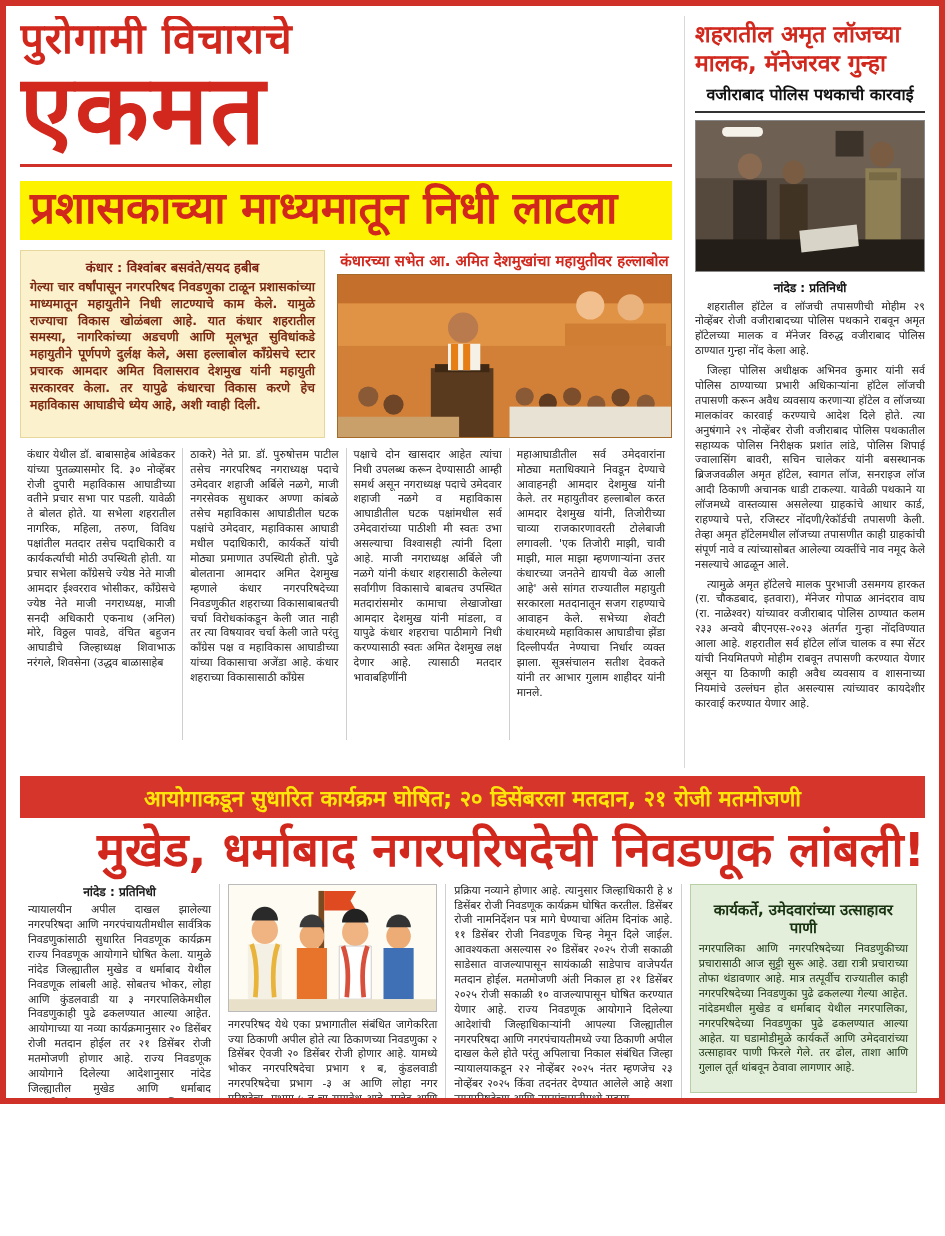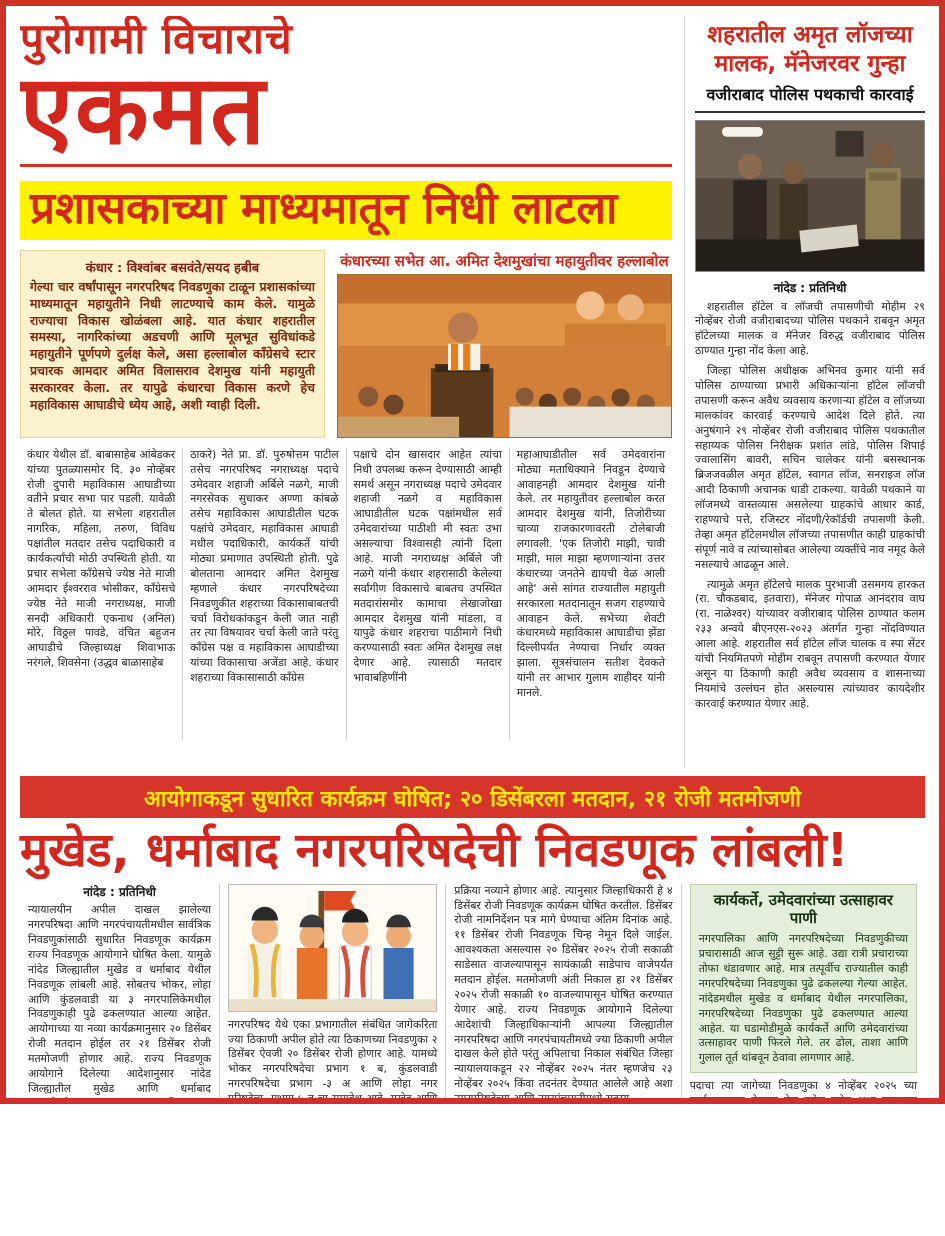--- a/index.html
+++ b/index.html
@@ -69,59 +69,59 @@
   .story-columns { display: flex; margin-top: 10px; height: 292px; overflow: hidden; }
   .story-col {
     flex: 1; font-size: 10.8px; line-height: 1.38; color: #1c1c1c;
     text-align: justify; padding: 0 7px; overflow: hidden;
   }
   .story-col + .story-col { border-left: 1px solid #cfcfcf; }
 
   
   .right-headline {
     color: #d1271c; font-size: 23px; font-weight: 800; line-height: 1.25;
-    text-align: center; margin-top: 4px;
+    margin-top: 4px;
   }
   .right-subhead {
     color: #111; font-size: 16px; font-weight: 800; text-align: center;
     padding: 5px 0 6px 0; border-bottom: 2px solid #333; margin-bottom: 7px;
   }
   .right-photo { height: 152px; border: 1px solid #888; overflow: hidden; }
   .right-photo svg { display: block; width: 100%; height: 100%; }
   .right-dateline { text-align: center; font-size: 12px; font-weight: 800; color: #111; margin: 7px 0 4px 0; }
   .right-body { font-size: 10.8px; line-height: 1.38; color: #1c1c1c; text-align: justify; overflow: hidden; }
   .right-body p { margin-bottom: 5px; text-indent: 12px; }
 
   
   .second-kicker {
     margin-top: 8px; background: #d5352a; color: #ffe60a;
     font-size: 22px; font-weight: 800; text-align: center;
     padding: 6px 4px;
   }
   .second-headline {
-    color: #d1271c; font-size: 47px; font-weight: 800; text-align: left;
+    color: #d1271c; font-size: 47px; font-weight: 800; text-align: right;
     line-height: 1.1; padding: 6px 0 8px 0;
   }
   .second-content { display: flex; height: 302px; overflow: hidden; }
   .second-col {
     font-size: 10.8px; line-height: 1.38; color: #1c1c1c;
     text-align: justify; padding: 0 8px; overflow: hidden;
   }
   .second-col + .second-col { border-left: 1px solid #cfcfcf; }
   .sc1 { width: 22%; flex: none; }
   .sc2 { width: 25%; flex: none; }
   .sc3 { width: 26%; flex: none; }
   .sc4 { width: 27%; flex: none; }
   .second-dateline { text-align: center; font-weight: 800; font-size: 12px; margin-bottom: 3px; }
   .cartoon { height: 128px; margin-bottom: 6px; border: 1px solid #bbb; overflow: hidden; background: #fdfbf4; }
   .cartoon svg { display: block; width: 100%; height: 100%; }
 
   .sidebar-box {
     background: #e3eedb; border: 1px solid #b8cfa6;
-    padding: 6px 8px; margin-bottom: 6px;
+    padding: 16px 8px; margin-bottom: 6px;
   }
   .sidebar-title {
     text-align: center; color: #17320f; font-size: 15px; font-weight: 800;
     line-height: 1.25; margin-bottom: 4px;
   }
   .sidebar-body { font-size: 10.8px; line-height: 1.38; color: #17320f; text-align: justify; }
 
   .footer-row { margin-top: 8px; }
   .footer-url { font-size: 12.5px; color: #222; letter-spacing: 0.3px; }
 </style>

